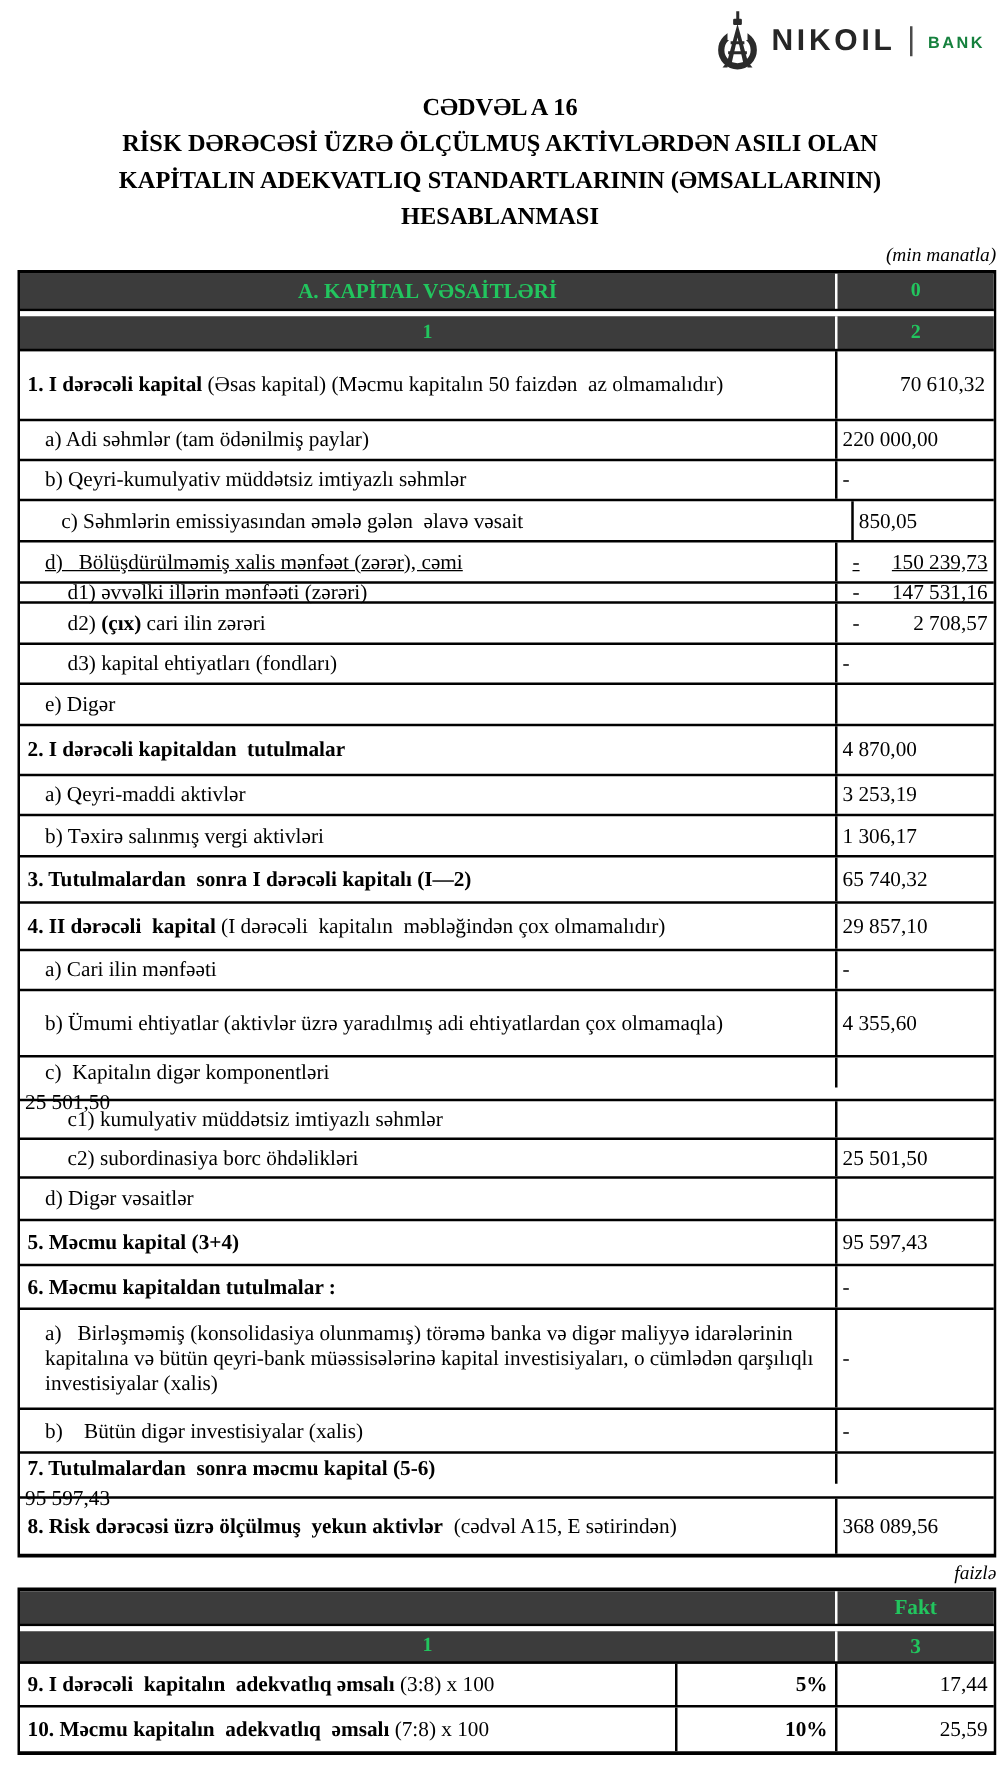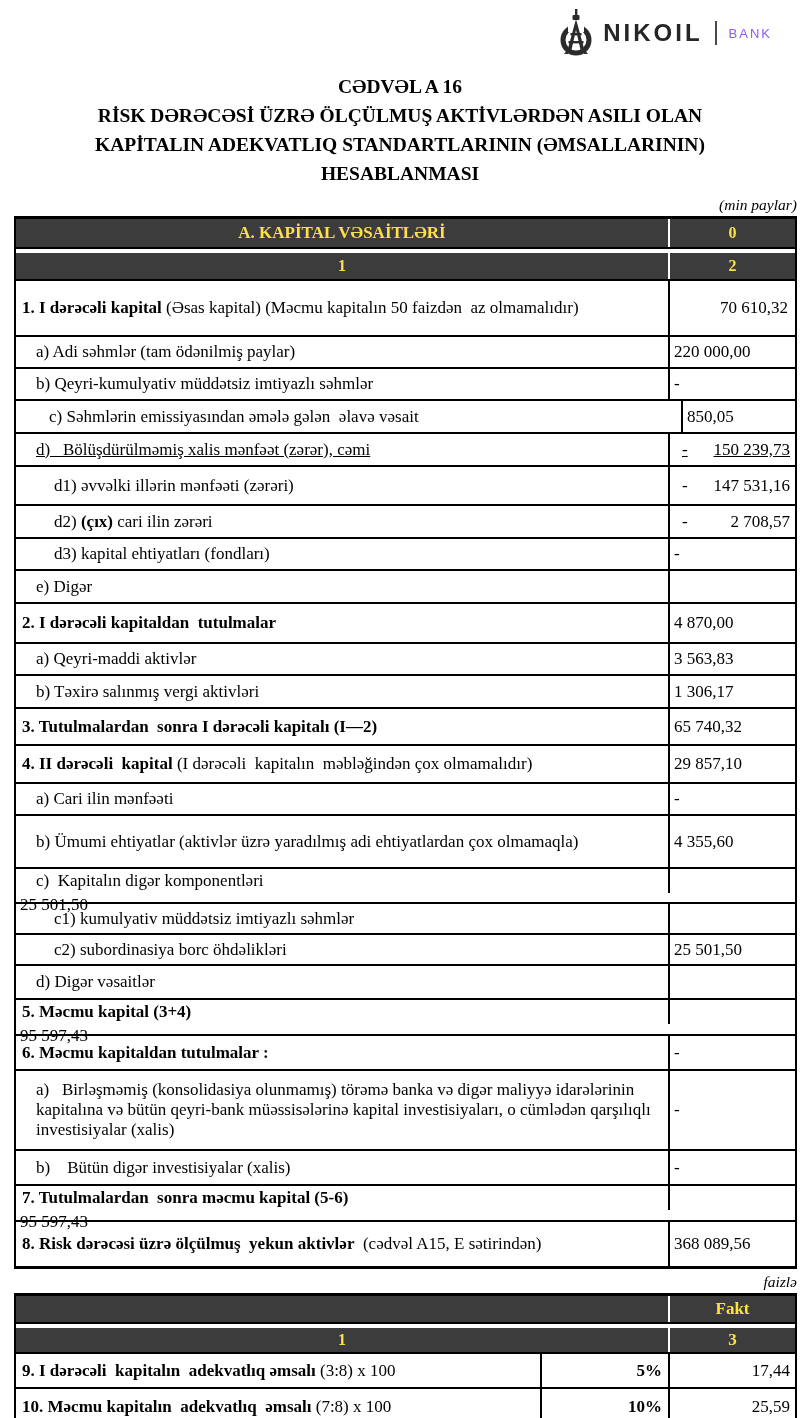--- a/index.html
+++ b/index.html
@@ -2,37 +2,37 @@
 <html><head>
 <meta charset="utf-8">
 <style>
   * { margin:0; padding:0; box-sizing:border-box; }
   body { background:#fff; }
   .sheet {
     position:relative; width:800px; height:1418px; background:#fff;
     font-family:"Liberation Serif","DejaVu Serif",serif; color:#000;
   }
   
-  .logo-row { position:absolute; top:8px; right:28px; display:flex; align-items:center; gap:8px; }
+  .logo-row { position:absolute; top:8px; right:12px; display:flex; align-items:center; gap:8px; }
   .logo-icon svg { display:block; }
   .logo-brand { font-family:"Liberation Sans","DejaVu Sans",sans-serif; font-weight:bold; font-size:24px; letter-spacing:3px; color:#262626; }
   .logo-divider { width:2px; height:24px; background:#4a4a4a; margin:0 4px; }
-  .logo-suffix { font-family:"Liberation Sans","DejaVu Sans",sans-serif; font-weight:normal; font-size:13px; letter-spacing:2px; color:#8b5cf6; }
+  .logo-suffix { font-family:"Liberation Sans","DejaVu Sans",sans-serif; font-weight:bold; font-size:13px; letter-spacing:2px; color:#15803d; }
   
   .title-block { padding-top:72px; text-align:center; font-weight:bold; font-size:19.5px; line-height:29px; }
   
   .unit { text-align:right; font-style:italic; font-size:15.5px; margin-right:3px; }
   .unit-top { margin-top:8px; margin-bottom:2px; }
   .unit-bottom { margin-top:4px; margin-bottom:2px; }
   
   .tbl { width:783px; margin-left:14px; border:2px solid #000; border-top-width:3px; border-bottom-width:3px; }
   .trow { display:flex; border-bottom:2px solid #000; }
   .trow:last-child { border-bottom:none; }
   .hgap { height:4px; background:#fff; border-bottom:none; }
-  .hdr { background:#3c3c3c; color:#fde047; font-weight:bold; }
+  .hdr { background:#3c3c3c; color:#22c55e; font-weight:bold; }
   .hdr .cl, .hdr .cv, .hdr .bm, .hdr .bv { justify-content:center; padding:0; border-right-color:#fff; }
   
   .cl { width:654px; border-right:2px solid #000; display:flex; align-items:center; padding:2px 4px 2px 6px; font-size:17px; }
   .cl .lbl { white-space:pre-wrap; }
   .cv { flex:1; display:flex; align-items:center; justify-content:flex-start; padding:2px 5px 2px 4px; font-size:17px; }
   .cv.neg { justify-content:space-between; padding-left:12px; }
   .ind1 { padding-left:20px; }
   .ind2 { padding-left:38px; }
   .b { font-weight:bold; }
   .hdr-num { font-size:16px; }
@@ -67,21 +67,21 @@
     <span class="logo-suffix">BANK</span>
   </div>
 
   <div class="title-block">
     <div>CƏDVƏL A 16</div>
     <div>RİSK DƏRƏCƏSİ ÜZRƏ ÖLÇÜLMUŞ AKTİVLƏRDƏN ASILI OLAN</div>
     <div>KAPİTALIN ADEKVATLIQ STANDARTLARININ (ƏMSALLARININ)</div>
     <div>HESABLANMASI</div>
   </div>
 
-  <div class="unit unit-top">(min paylar)</div>
+  <div class="unit unit-top">(min manatla)</div>
 
   <div class="tbl">
     <div class="trow hdr" style="height:30px">
       <div class="cl">A. KAPİTAL VƏSAİTLƏRİ</div>
       <div class="cv hdr-num">0</div>
     </div>
     <div class="trow hgap"></div>
     <div class="trow hdr" style="height:28px">
       <div class="cl hdr-num">1</div>
       <div class="cv hdr-num">2</div>
@@ -120,21 +120,21 @@
       </div>
       <div class="trow" style="height: 33px; text-decoration: underline;">
         <div class="cl ind1">
           <span class="lbl"><span>d)   Bölüşdürülməmiş xalis mənfəət (zərər), cəmi</span></span>
         </div>
         <div class="cv neg">
           <span>-</span>
           <span>150 239,73</span>
         </div>
       </div>
-      <div class="trow" style="height: 39px; text-align: right;">
+      <div class="trow" style="height: 16px; text-align: right;">
         <div class="cl ind2">
           <span class="lbl"><span>d1) əvvəlki illərin mənfəəti (zərəri)</span></span>
         </div>
         <div class="cv neg">
           <span>-</span>
           <span>147 531,16</span>
         </div>
       </div>
       <div class="trow" style="height: 33px;">
         <div class="cl ind2">
@@ -167,21 +167,21 @@
         </div>
         <div class="cv">
           <span>4 870,00</span>
         </div>
       </div>
       <div class="trow" style="height: 32px;">
         <div class="cl ind1">
           <span class="lbl"><span>a) Qeyri-maddi aktivlər</span></span>
         </div>
         <div class="cv">
-          <span>3 563,83</span>
+          <span>3 253,19</span>
         </div>
       </div>
       <div class="trow" style="height: 33px;">
         <div class="cl ind1">
           <span class="lbl"><span>b) Təxirə salınmış vergi aktivləri</span></span>
         </div>
         <div class="cv">
           <span>1 306,17</span>
         </div>
       </div>
@@ -242,21 +242,21 @@
         </div>
       </div>
       <div class="trow" style="height: 34px;">
         <div class="cl ind1">
           <span class="lbl"><span>d) Digər vəsaitlər</span></span>
         </div>
         <div class="cv">
           <span></span>
         </div>
       </div>
-      <div class="trow" style="height: 36px; flex-direction: column;">
+      <div class="trow" style="height: 36px;">
         <div class="cl">
           <span class="lbl"><span class="b">5. Məcmu kapital (3+4)</span></span>
         </div>
         <div class="cv">
           <span>95 597,43</span>
         </div>
       </div>
       <div class="trow" style="height: 35px;">
         <div class="cl">
           <span class="lbl"><span class="b">6. Məcmu kapitaldan tutulmalar :</span></span>

